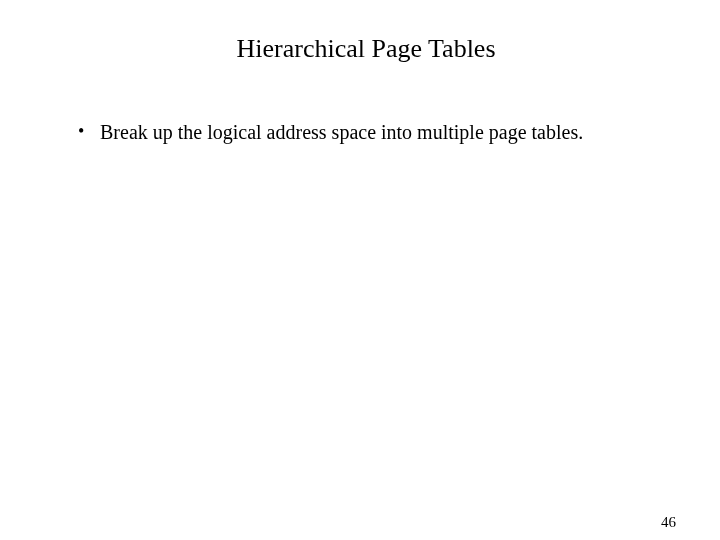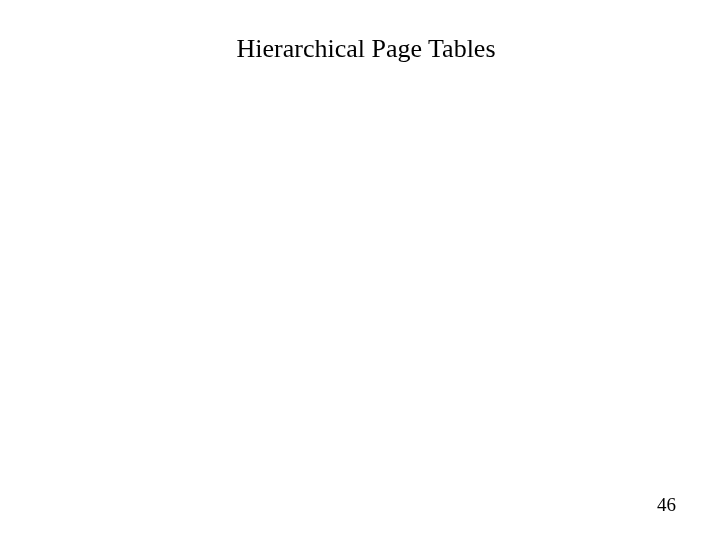--- a/index.html
+++ b/index.html
@@ -43,27 +43,28 @@
     }
     .bullets li::before {
       content: "•";
       position: absolute;
       left: 0;
       top: 0;
       font-size: 18px;
     }
     .page-number {
       position: absolute;
-      bottom: 24px;
+      bottom: 9px;
       right: 44px;
-      font-size: 19px;
+      font-size: 15px;
       color: #000;
     }
   </style>
 </head>
 <body>
 
 <div class="slide">
   <h1 class="title">Hierarchical Page Tables</h1>
   <ul class="bullets">
+    <li>Break up the logical address space into multiple page tables.</li>
   </ul>
   <div class="page-number">46</div>
 </div>
 
 </body></html>

